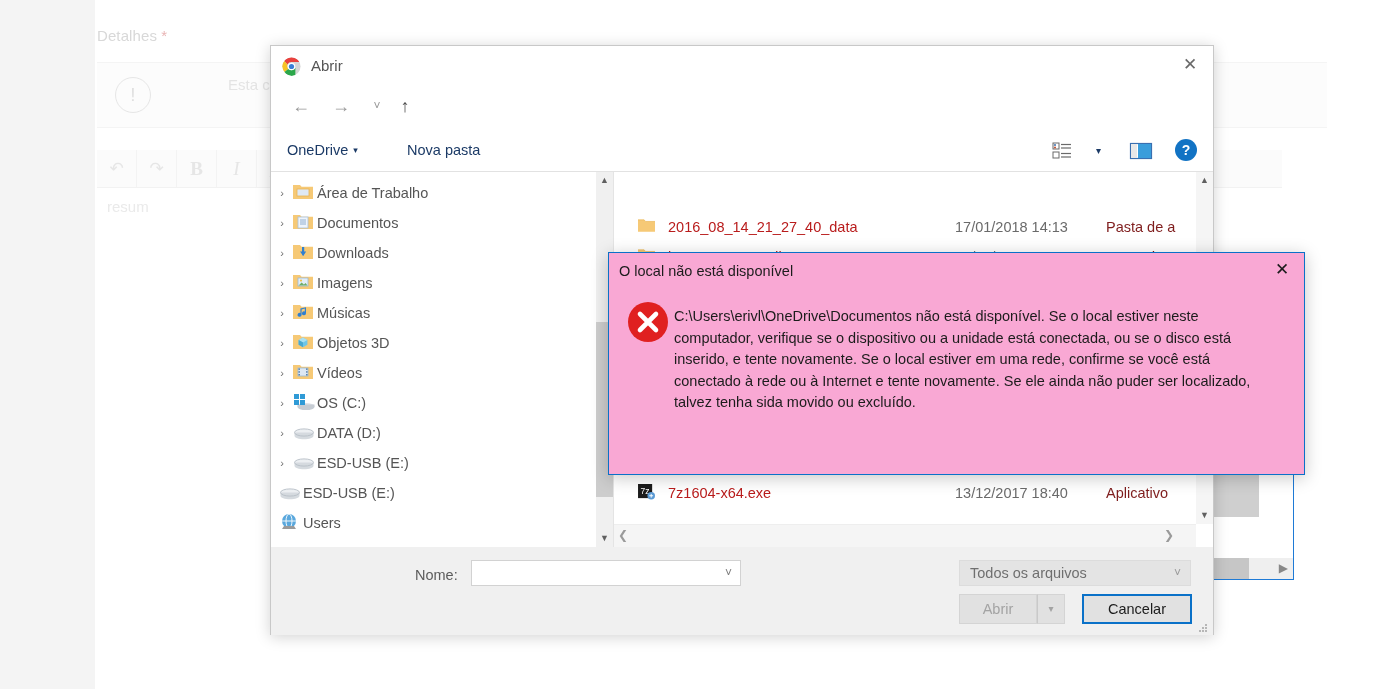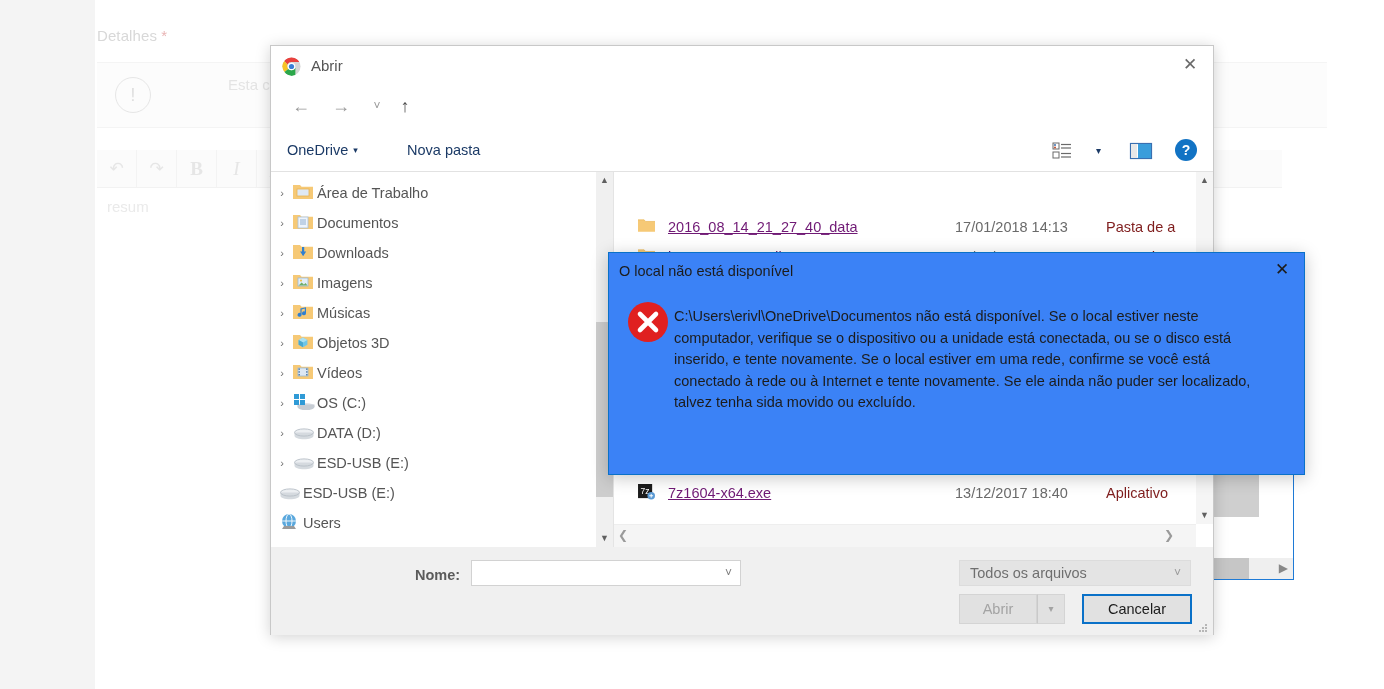--- a/index.html
+++ b/index.html
@@ -152,39 +152,39 @@
     position:absolute;left:0;top:0;width:582px;height:32px;
     border-bottom:1px solid #e4e4e4;box-sizing:border-box;background:#fff;
   }
   .col-h{
     position:absolute;top:7px;font-size:14px;color:#4a4a4a;
     border-left:1px solid #eaeaea;padding-left:10px;height:19px;box-sizing:border-box;
   }
   .col-h.first{border-left:none;}
   .file-row{position:absolute;left:0;width:570px;height:30px;display:flex;align-items:center;cursor:default;}
   .file-ico{width:30px;height:18px;position:relative;flex:0 0 30px;margin-left:24px;}
-  .file-name{font-size:14.5px;color:#701a75;white-space:nowrap;text-decoration:underline;}
+  .file-name{font-size:14.5px;color:#b91c1c;white-space:nowrap;}
   .file-date{position:absolute;left:341px;font-size:14.5px;color:#6a6a6a;}
   .file-type{position:absolute;left:492px;font-size:14.5px;color:#7f1d1d;white-space:nowrap;}
 
   .list-vsb{position:absolute;right:0;top:0;width:17px;height:352px;background:#f5f5f5;}
   .list-vsb-up{position:absolute;left:0;top:0;width:17px;height:17px;color:#606060;font-size:9px;line-height:17px;text-align:center;}
   .list-vsb-dn{position:absolute;left:0;bottom:0;width:17px;height:17px;color:#606060;font-size:9px;line-height:17px;text-align:center;}
   .list-hsb{
     position:absolute;left:0;bottom:0;width:582px;height:23px;background:#f5f5f5;
     border-top:1px solid #eee;box-sizing:border-box;
   }
   .hsb-l{position:absolute;left:4px;top:3px;color:#9a9a9a;font-size:12px;}
   .hsb-r{position:absolute;right:22px;top:3px;color:#9a9a9a;font-size:12px;}
 
   
   .dlg-footer{
     position:absolute;left:0;top:501px;width:942px;height:88px;background:#f0f0f0;
   }
-  .name-label{position:absolute;left:144px;top:20px;font-size:14.5px;color:#5b5b5b;font-weight:bold;}
+  .name-label{position:absolute;left:144px;top:20px;font-size:14.5px;color:#5b5b5b;}
   .name-input{
     position:absolute;left:200px;top:13px;width:270px;height:26px;
     background:#fff;border:1px solid #d2d2d2;box-sizing:border-box;
   }
   .name-caret{position:absolute;right:8px;top:5px;color:#7d7d7d;font-size:12px;}
   .filter-combo{
     position:absolute;left:688px;top:13px;width:232px;height:26px;
     background:#e4e4e4;border:1px solid #dcdcdc;box-sizing:border-box;
   }
   .filter-txt{position:absolute;left:10px;top:4px;font-size:14.5px;color:#6f6f6f;}
@@ -202,21 +202,21 @@
   .btn-cancel{
     position:absolute;left:811px;top:47px;width:110px;height:30px;
     background:#e1e1e1;border:2px solid #0a71c8;box-sizing:border-box;
     font-size:14.5px;color:#1c1c1c;line-height:26px;text-align:center;
   }
   .resize-grip{position:absolute;right:4px;bottom:3px;width:12px;height:12px;}
 
   
   #error-dialog{
     position:absolute;left:608px;top:252px;width:697px;height:223px;
-    background:#3b82f6;border:1.5px solid #0a71c8;box-sizing:border-box;
+    background:#f9a8d4;border:1.5px solid #0a71c8;box-sizing:border-box;
     box-shadow:0 3px 16px rgba(0,0,0,.22);
   }
   .err-title{position:absolute;left:10px;top:10px;font-size:14.5px;color:#1c1c1c;}
   .err-close{
     position:absolute;right:0;top:0;width:44px;height:34px;
     color:#1c1c1c;font-size:17px;line-height:34px;text-align:center;cursor:default;
   }
   .err-icon{position:absolute;left:17px;top:47px;width:44px;height:44px;}
   .err-msg{
     position:absolute;left:65px;top:53px;width:600px;font-size:14.5px;

